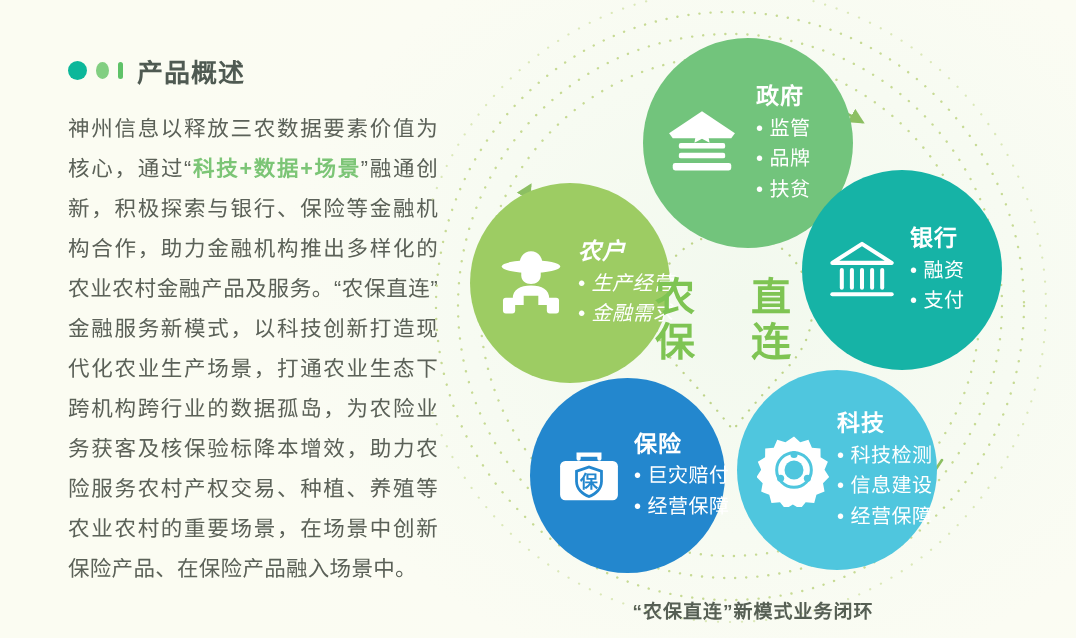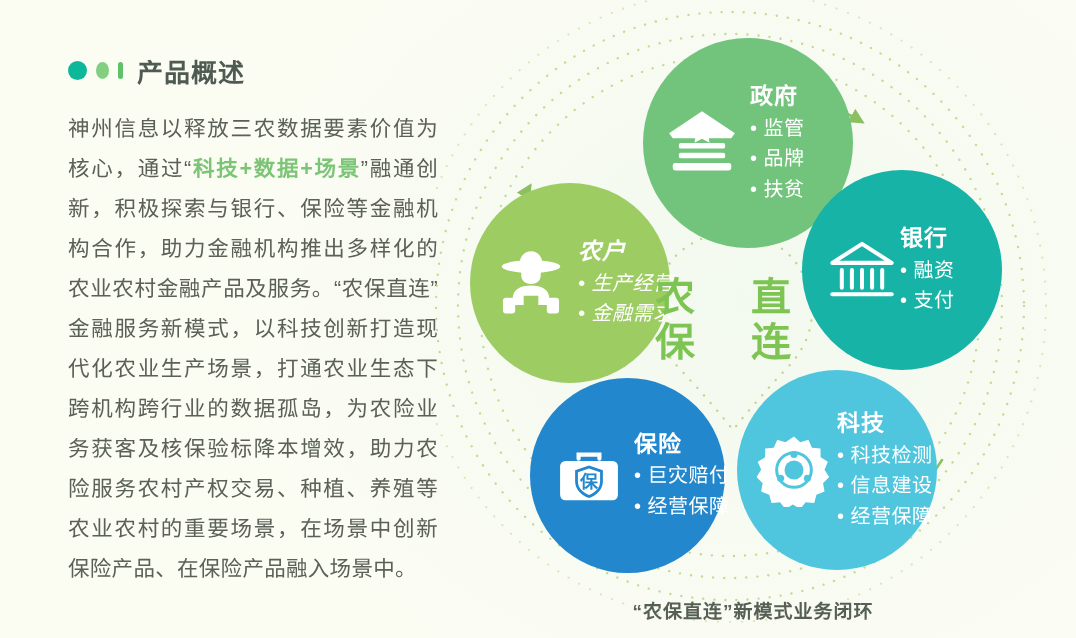--- a/index.html
+++ b/index.html
@@ -129,22 +129,22 @@
     content: "• ";
   }
 
   
   #node-gov   { left: 213px; top: 38px;  width: 210px; height: 210px; background: #72c47c; }
   #node-bank  { left: 372px; top: 170px; width: 200px; height: 200px; background: #16b3a6; }
   #node-tech  { left: 307px; top: 370px; width: 200px; height: 200px; background: #4fc6de; }
   #node-ins   { left: 100px; top: 378px; width: 195px; height: 195px; background: #2387ce; }
   #node-farm  { left: 40px;  top: 183px; width: 200px; height: 200px; background: #9dcc63; }
 
-  #node-gov   { padding-left: 20px; gap: 9px; }
-  #node-bank  { padding-left: 22px; }
+  #node-gov   { padding-left: 20px; gap: 15px; }
+  #node-bank  { padding-left: 22px; gap: 10px; }
   #node-tech  { padding-left: 20px; gap: 6px; }
   #node-ins   { padding-left: 22px; gap: 8px; }
   #node-farm  { padding-left: 22px; gap: 8px; font-style: italic; }
 
   
   .center-label {
     position: absolute;
     left: 225px;
     top: 245px;
     width: 160px;

